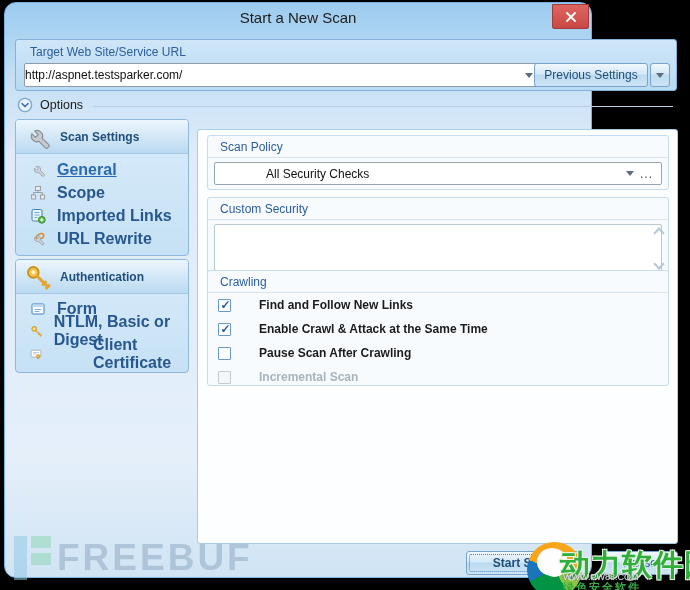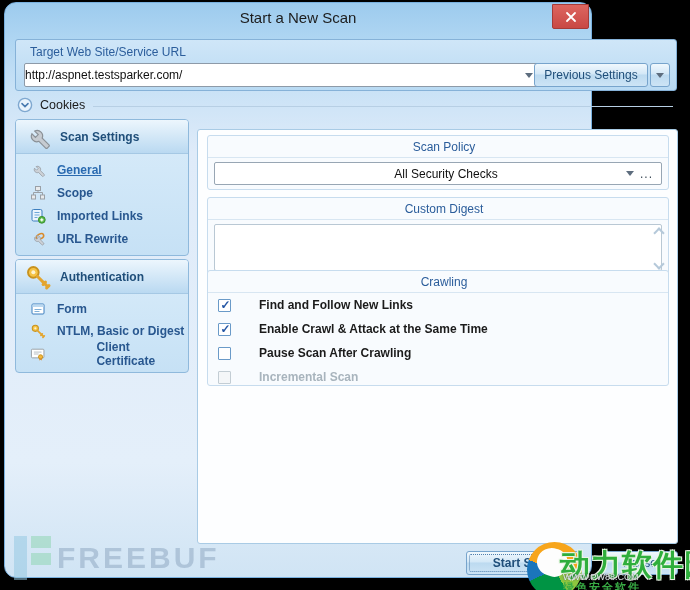--- a/index.html
+++ b/index.html
@@ -79,31 +79,31 @@
     border-bottom:1px solid #a5c8e4; border-radius:3px 3px 0 0;
     display:flex; align-items:center;
   }
   .panel-header .hdr-icon { margin-left:8px; width:28px; height:28px; }
   .panel-header .hdr-label { margin-left:8px; font-size:12px; font-weight:bold; color:#1f4e79; }
   .side-item {
     position:absolute; left:14px; height:18px;
     display:flex; align-items:center; cursor:pointer;
   }
   .side-item .it-icon { width:16px; height:16px; }
-  .side-item .it-label { margin-left:11px; font-size:12px; font-weight:bold; color:#28578f; }
+  .side-item .it-label { margin-left:11px; font-size:16px; font-weight:bold; color:#28578f; }
   .side-item .linked { color:#2a6ab0; text-decoration:underline; }
 
   
   .right-panel {
     position:absolute; left:192px; top:126px; width:481px; height:415px;
     background:#fdfeff; border:1px solid #a9cbe5; border-radius:3px;
   }
   .inner-group {
     position:absolute; left:9px; width:462px;
-    background:#f8fbfe; border:1px solid #c7dcee; border-radius:3px;text-align:center;
+    background:#f8fbfe; border:1px solid #c7dcee; border-radius:3px;
   }
   .ig-policy  { top:5px;   height:55px;  }
   .ig-cookies { top:67px;  height:80px;  }
   .ig-crawl   { top:140px; height:116px; }
   .ig-title {
     display:block; padding:4px 0 3px 12px; font-size:12px; color:#2b5d9b;
     border-bottom:1px solid #d8e6f2;
   }
   .policy-combo {
     position:absolute; left:6px; right:6px; top:26px; height:23px;
@@ -152,21 +152,21 @@
 
   
   .wm-freebuf {
     position:absolute; left:14px; top:536px; display:flex; align-items:flex-start;
     z-index:40; pointer-events:none;
   }
   .fb-bar { width:13px; height:44px; background:rgba(150,200,225,.55); margin-right:4px; }
   .fb-sq { display:flex; flex-direction:column; margin-right:6px; }
   .fb-sq i { display:block; width:20px; height:12px; background:rgba(150,215,185,.6); margin-bottom:5px; }
   .fb-text {
-    font-size:30px; font-weight:bold; letter-spacing:3px; line-height:44px;
+    font-size:37px; font-weight:bold; letter-spacing:3px; line-height:44px;
     color:rgba(125,150,178,.42);
   }
   .wm-logo {
     position:absolute; left:527px; top:542px; width:55px; height:55px; border-radius:50%;
     background:conic-gradient(from -20deg, #f7a51b 0 115deg, #8dc63f 115deg 170deg,
                #009444 170deg 265deg, #1b75bb 265deg 310deg, #f7a51b 310deg 360deg);
     z-index:60; pointer-events:none;
   }
   .wm-logo::after {
     content:""; position:absolute; left:10px; top:6px; width:30px; height:28px;
@@ -212,21 +212,21 @@
     </button>
   </div>
 
   <div class="options-row">
     <span class="chev-circle">
       <svg width="16" height="16" viewBox="0 0 16 16">
         <circle cx="8" cy="8" r="6.6" fill="#eaf3fc" stroke="#7fa8d0" stroke-width="1.4"></circle>
         <path d="M5 6.6l3 3 3-3" fill="none" stroke="#4a7ab0" stroke-width="1.6" stroke-linecap="round"></path>
       </svg>
     </span>
-    <span class="options-label">Cookies</span>
+    <span class="options-label">Options</span>
     <span class="options-rule"></span>
   </div>
 
   <div class="side-panel panel-scan">
     <div class="panel-header">
       <svg class="hdr-icon" viewBox="0 0 24 24">
         <path d="M21.4 18.7l-5.8-5.8c.7-1.7.4-3.7-1-5.1-1.5-1.5-3.7-1.8-5.4-.9l3 3-2.4 2.4-3-3c-.9 1.8-.6 3.9.9 5.4 1.4 1.4 3.4 1.7 5.1 1l5.8 5.8c.4.4 1 .4 1.4 0l1.4-1.4c.4-.4.4-1 0-1.4z" fill="#c6cbd1" stroke="#8a9096" stroke-width="1"></path>
       </svg>
       <span class="hdr-label">Scan Settings</span>
     </div>
@@ -304,21 +304,21 @@
     <div class="inner-group ig-policy">
       <span class="ig-title">Scan Policy</span>
       <div class="policy-combo">
         <span class="policy-text">All Security Checks</span>
         <span class="tri-down"></span>
         <span class="policy-more">...</span>
       </div>
     </div>
 
     <div class="inner-group ig-cookies">
-      <span class="ig-title">Custom Digest</span>
+      <span class="ig-title">Custom Security</span>
       <div class="cookies-area"></div>
       <span class="mini-chev chev-up"></span>
       <span class="mini-chev chev-down"></span>
     </div>
 
     <div class="inner-group ig-crawl">
       <span class="ig-title">Crawling</span>
       <div class="cb-row checked" style="top:26px;">
         <span class="cb-box"></span>
         <span class="cb-label">Find and Follow New Links</span>

